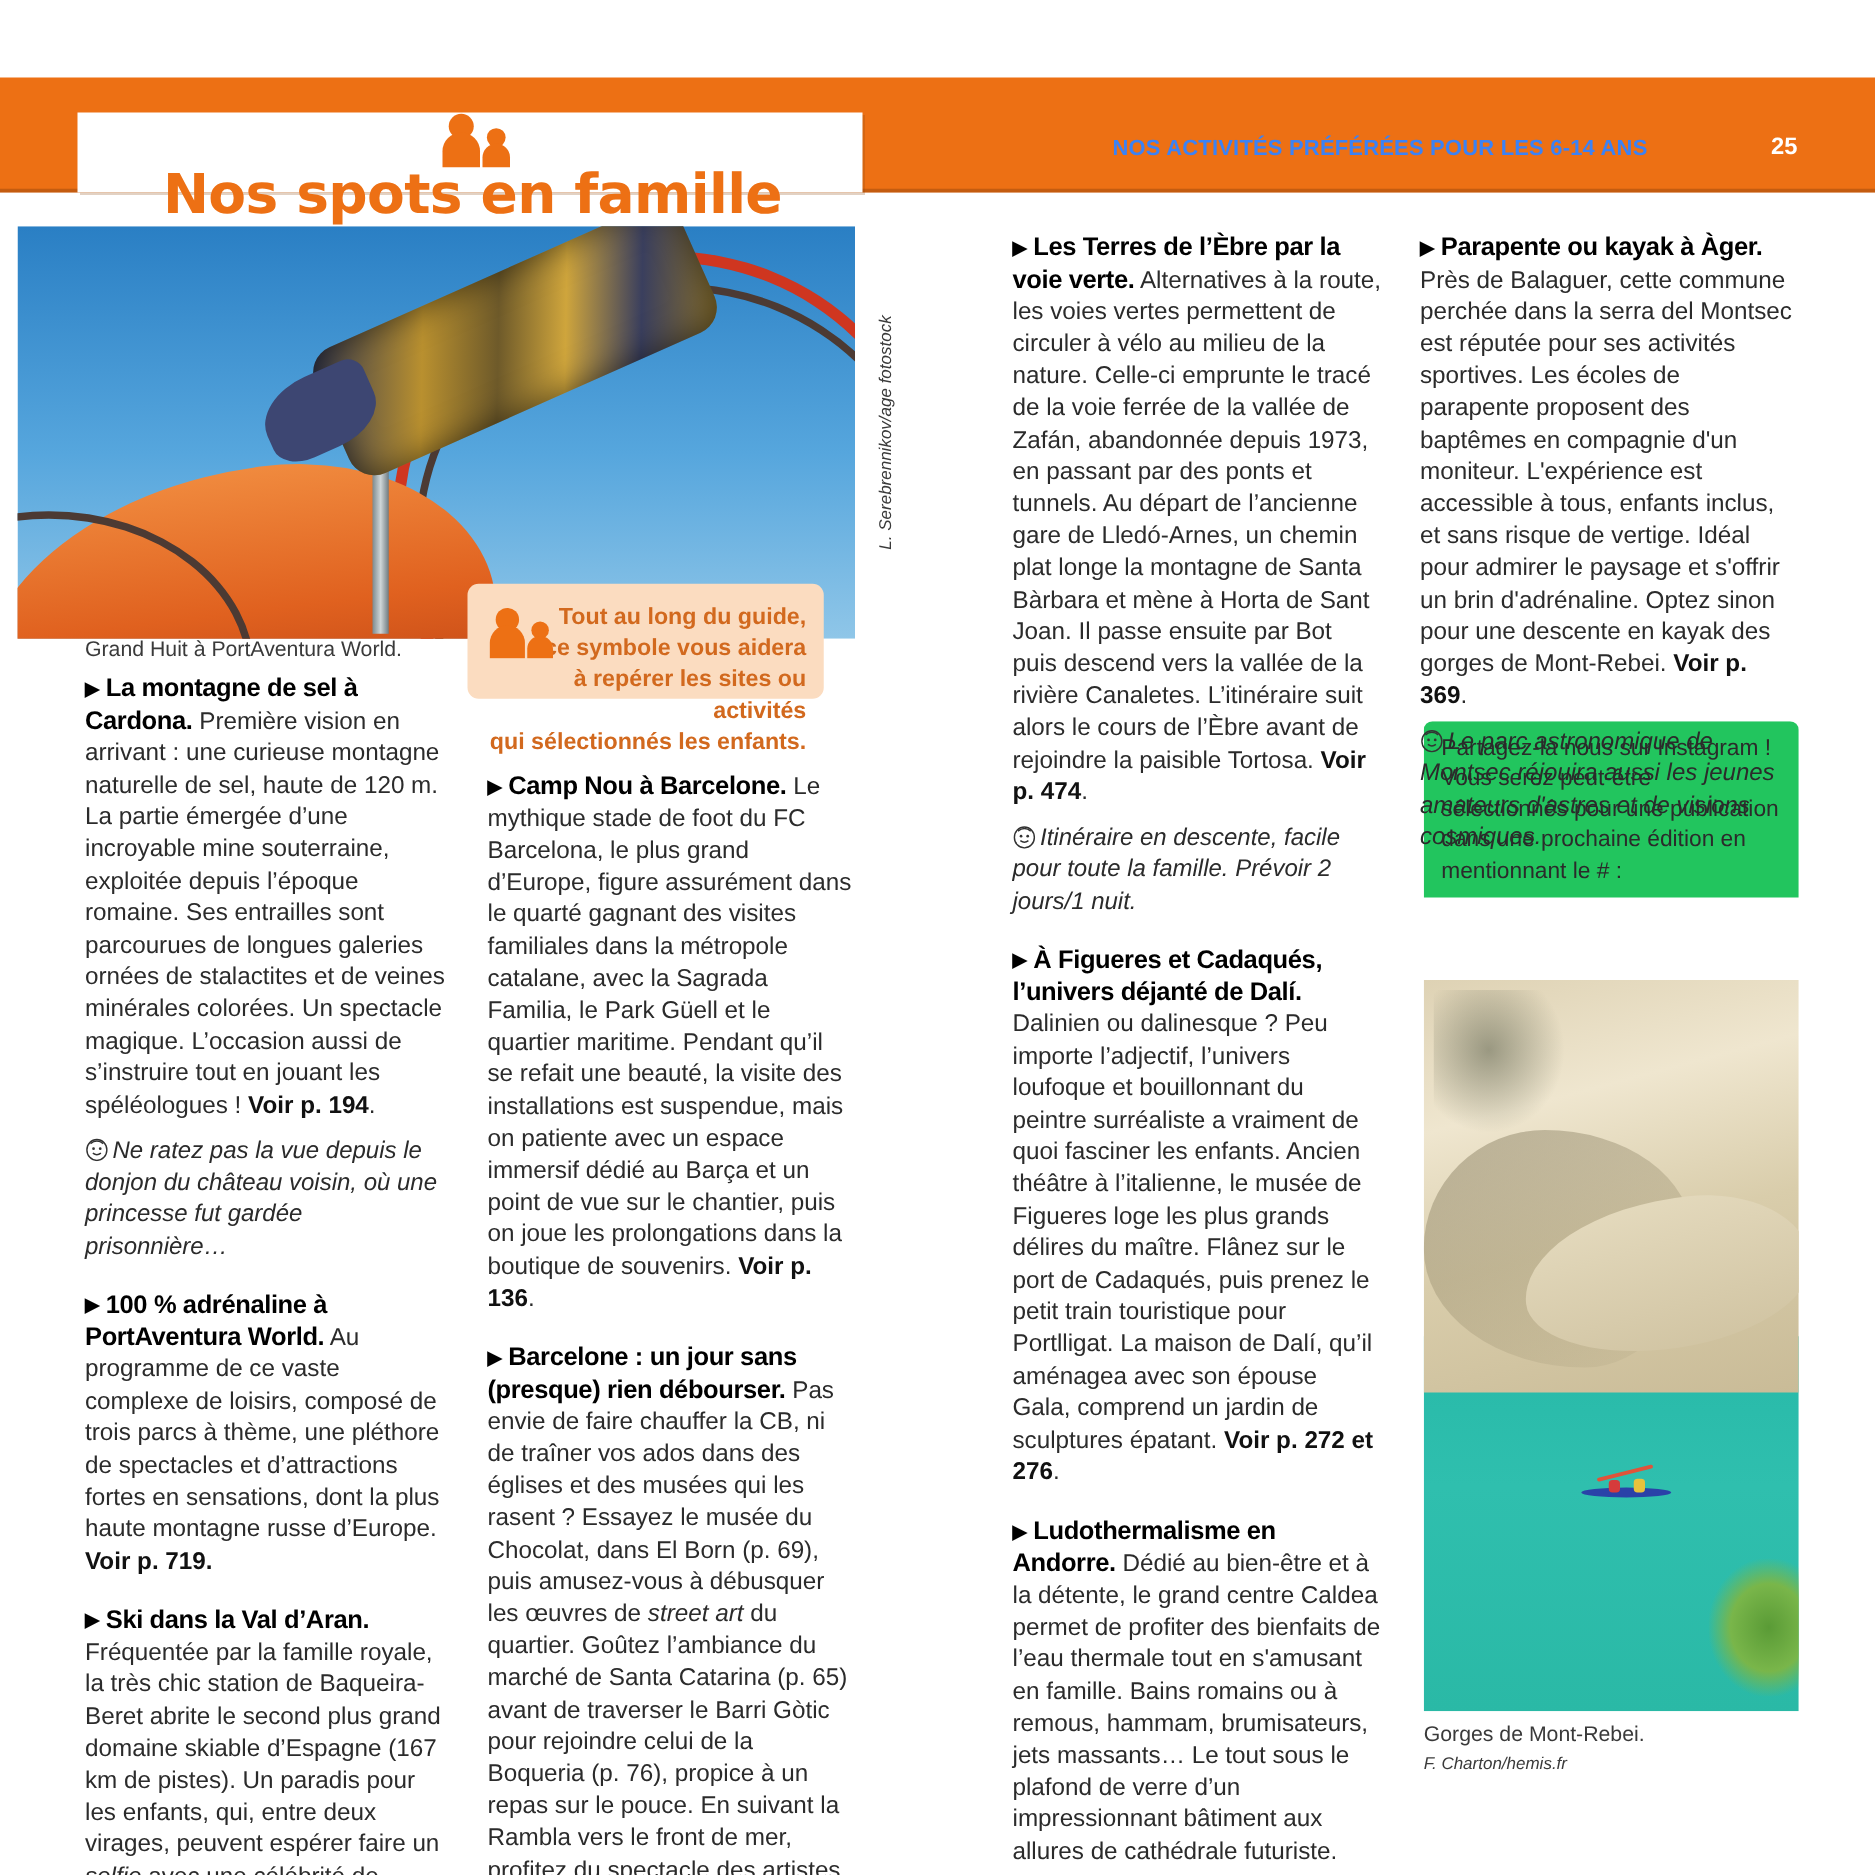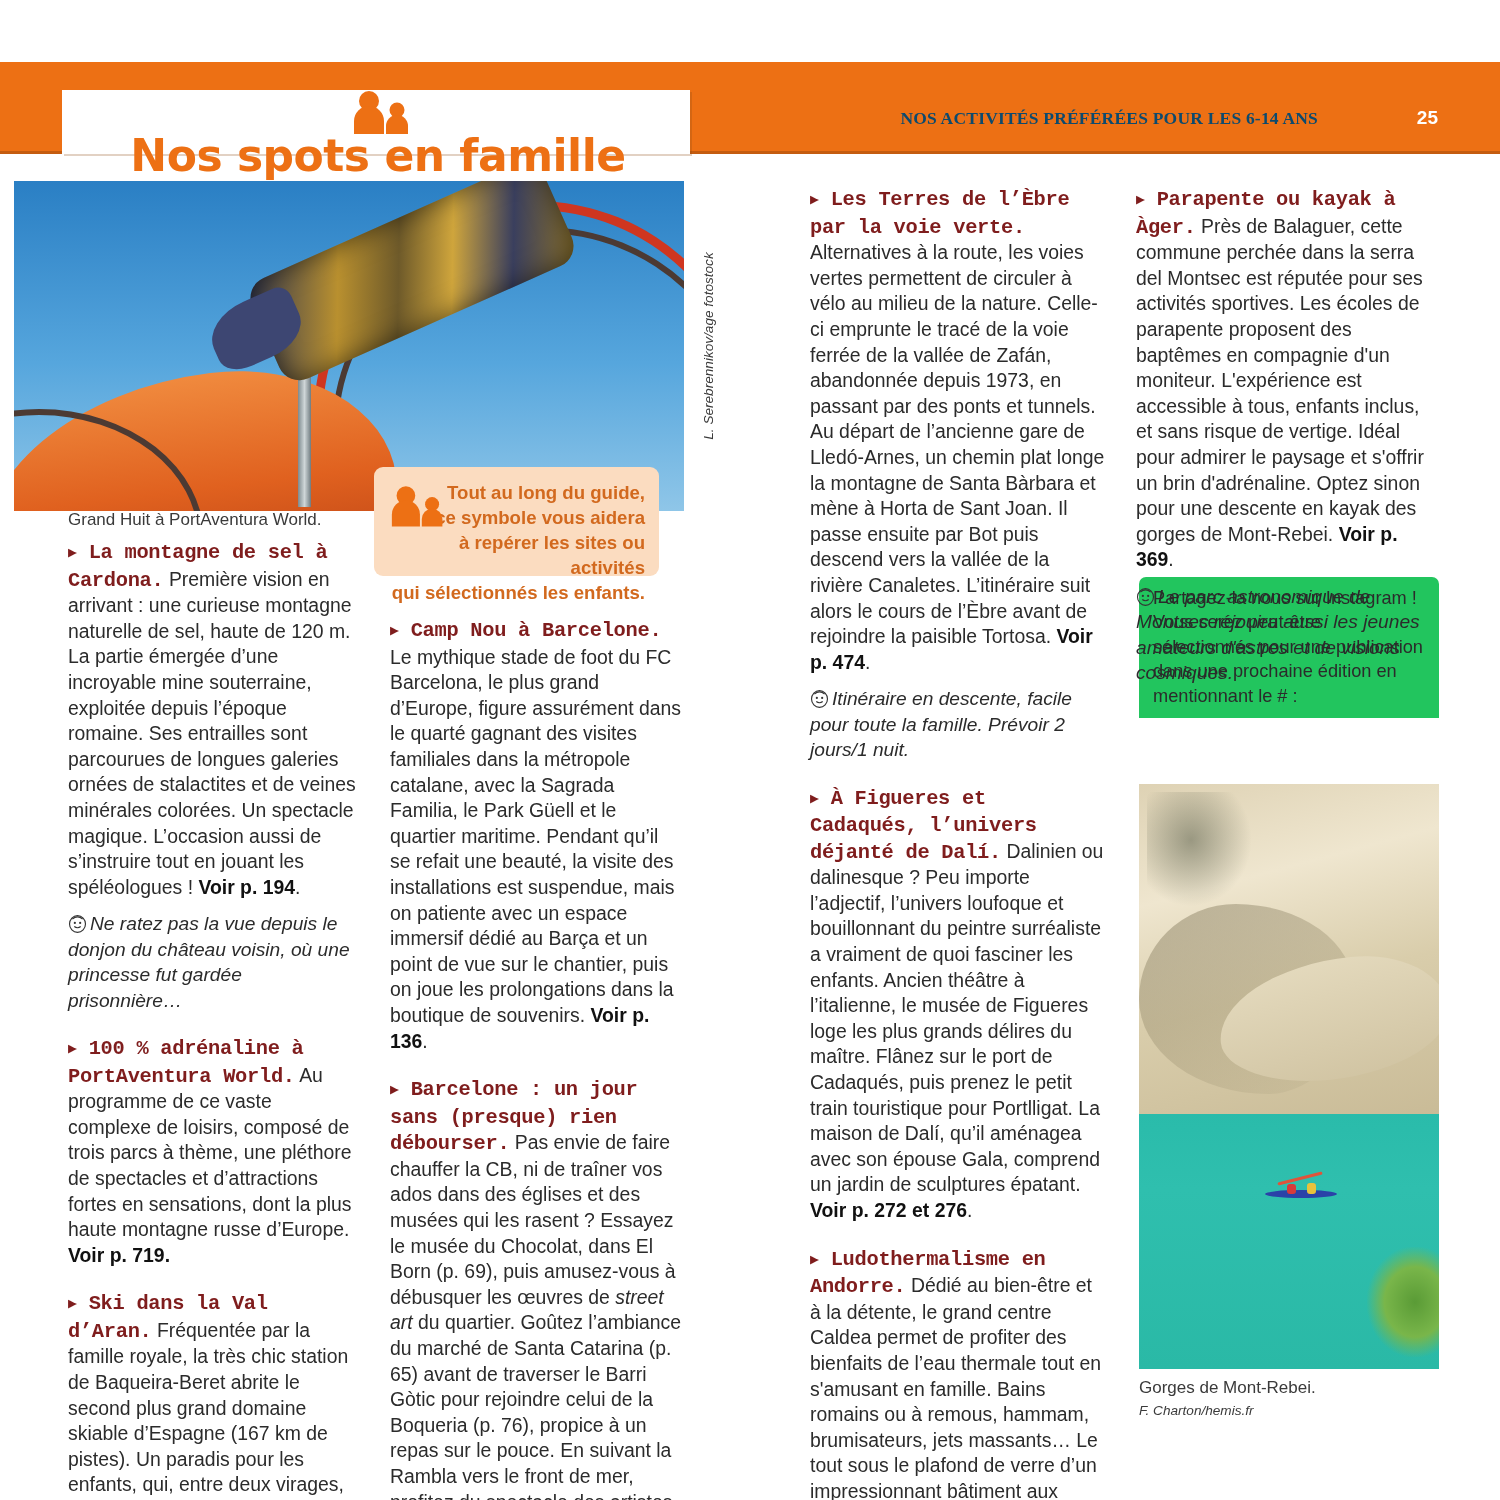--- a/index.html
+++ b/index.html
@@ -31,23 +31,23 @@
   }
   .fam-icon { width:62px; height:44px; margin-left:14px; flex:0 0 auto; }
   .page-title {
     font-size:44px; font-weight:bold; color:#ED7014;
     letter-spacing:-0.5px; line-height:1; margin-left:4px;
     white-space:nowrap;
     font-family:"DejaVu Sans", sans-serif;
   }
   .header-kicker {
     position:absolute; right:182px; top:108px;
-    color:#0c4a6e; font-size:17.5px; font-weight:bold;
+    color:#3b82f6; font-size:17.5px; font-weight:bold;
     letter-spacing:0.2px; white-space:nowrap;
-    font-family:Liberation Serif, serif;
+    font-family:Liberation Sans, sans-serif;
     z-index:5;
   }
   .header-pageno {
     position:absolute; right:62px; top:107px;
     color:#ffffff; font-size:19px; font-weight:bold;
     z-index:5;
   }
 
   
   .col { position:absolute; top:0; }
@@ -55,22 +55,22 @@
   .c2 { left:390px;  width:293px; }
   .c3 { left:810px;  width:295px; }
   .c4 { left:1136px; width:300px; }
 
   
   .body-txt {
     font-size:19.4px; line-height:25.6px; color:#2b2b2b;
     text-align:left; font-family:"Liberation Sans", sans-serif;
   }
   .heading {
-    color:#7f1d1d; font-weight:bold;
-    font-family:Liberation Mono, monospace;
+    color:#000000; font-weight:bold;
+    font-family:Liberation Sans, sans-serif;
     font-size:20.4px; line-height:25.6px;
     letter-spacing:-0.3px;
     text-align:right;
   }
   .heading .tri { font-size:15px; vertical-align:1px; }
   .b { font-weight:bold; color:#111; }
   .tip {
     font-style:italic; font-size:19.2px; line-height:25.4px;
     color:#2b2b2b; margin-top:11px;
   }
@@ -131,21 +131,21 @@
   .caption {
     position:absolute; font-size:17px; color:#3a3a3a;
     font-family:"Liberation Sans", sans-serif;
   }
   .credit-small {
     position:absolute; font-size:13.6px; font-style:italic; color:#3a3a3a;
   }
 
   
   .tipbox {
-    position:absolute; left:374px; top:467px; width:285px; height:109px;
+    position:absolute; left:374px; top:467px; width:285px; height:92px;
     background:#FBDCC0; border-radius:9px;
     padding:13px 14px 0 14px;
     z-index:4;
   }
   .tipbox .txt {
     color:#D2691E; font-weight:bold; font-size:18.6px; line-height:25px;
     text-align:right; font-family:"Liberation Sans", sans-serif;
   }
   .tipbox .icon-wrap {
     position:absolute; left:16px; top:18px; width:58px; height:42px;

